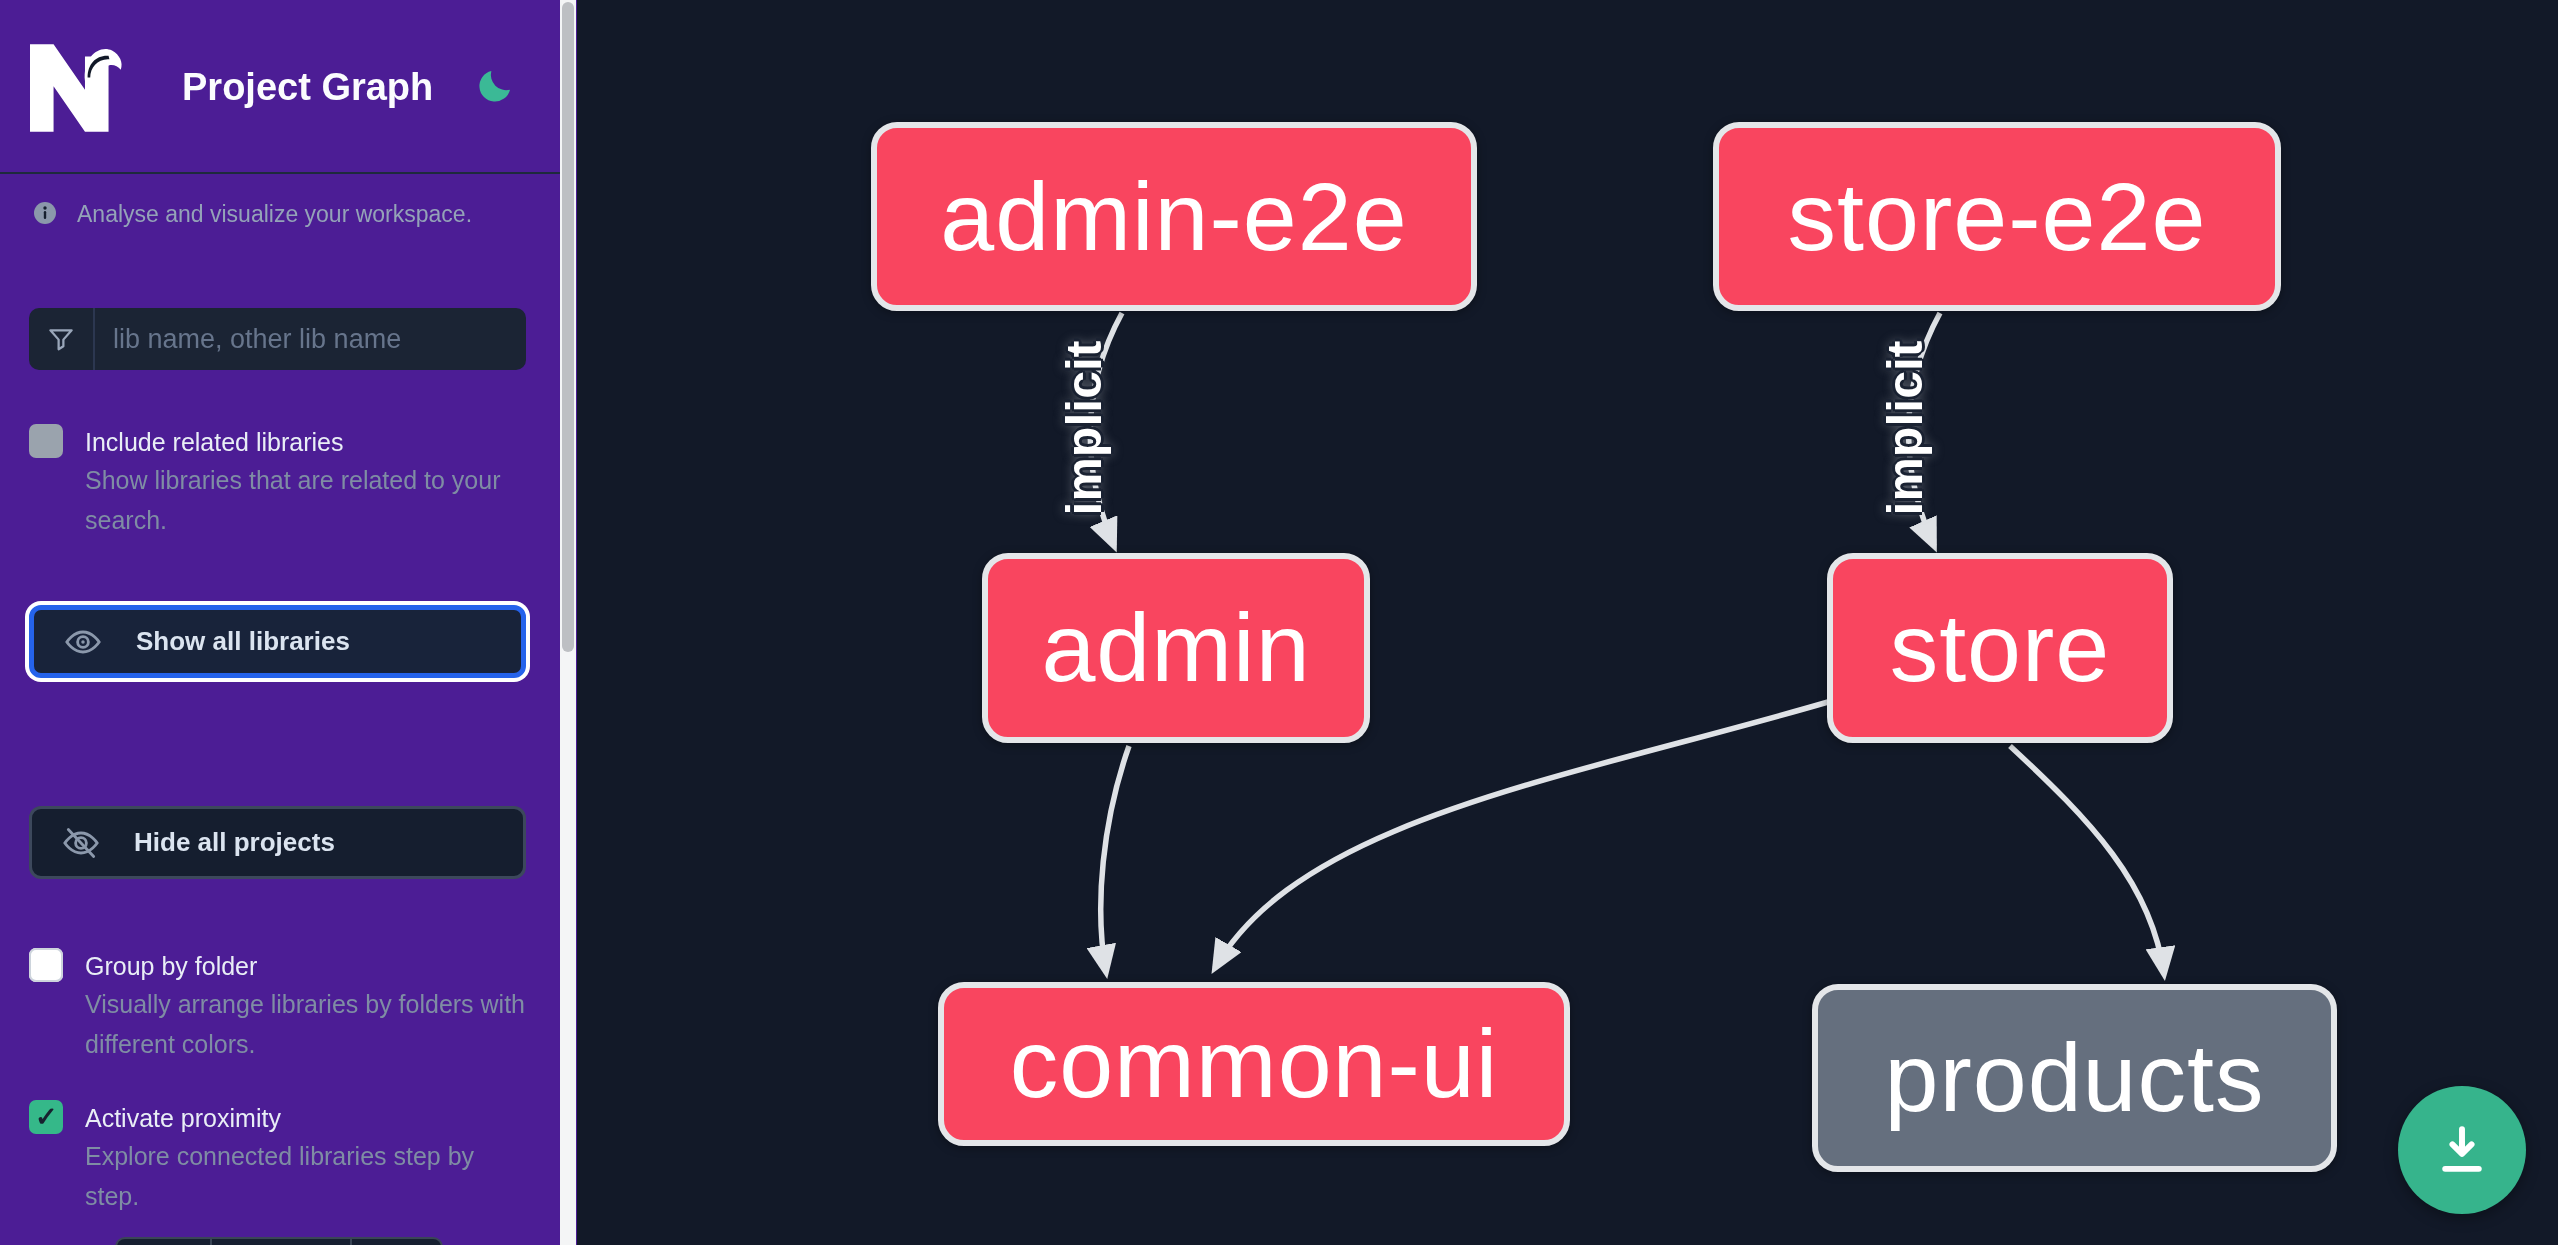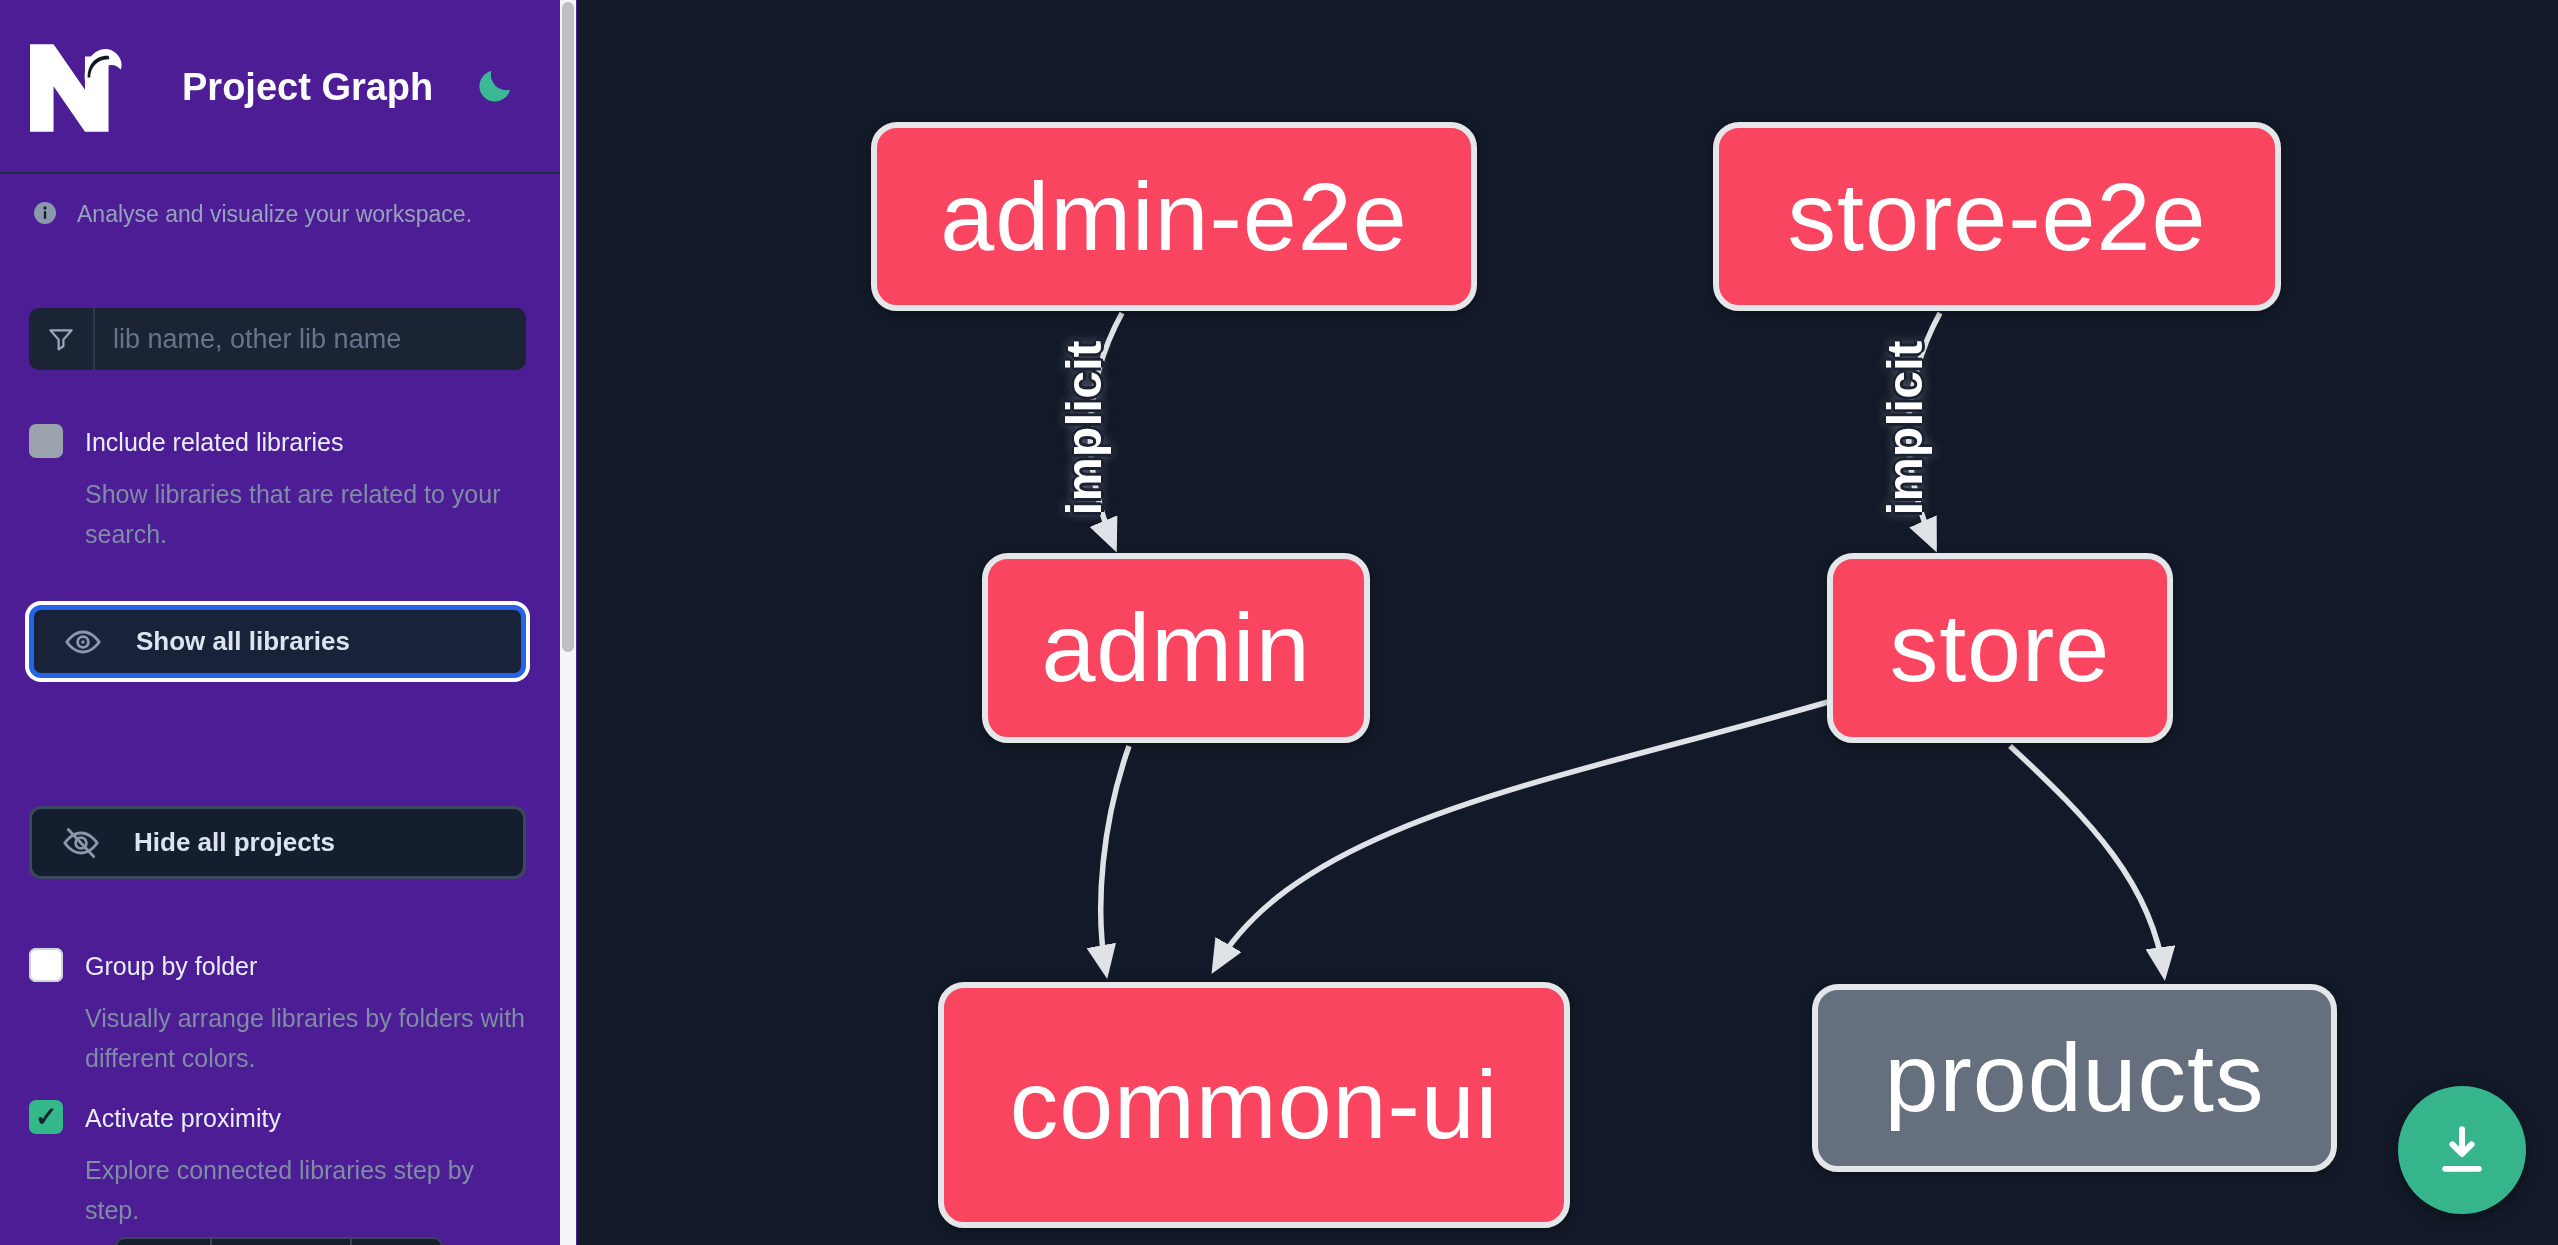--- a/index.html
+++ b/index.html
@@ -14,21 +14,21 @@
 
   .node { position:absolute; display:flex; align-items:center; justify-content:center;
           border:6px solid #e4e6e9; border-radius:26px; color:#ffffff; font-size:97px;
           letter-spacing:1px; cursor:pointer; box-shadow:0 2px 10px rgba(0,0,0,.35); }
   .node.pink { background:#f9455f; }
   .node.gray { background:#656f7e; }
   .n-admin-e2e { left:871px;  top:122px; width:606px; height:189px; }
   .n-store-e2e { left:1713px; top:122px; width:568px; height:189px; }
   .n-admin     { left:982px;  top:553px; width:388px; height:190px; }
   .n-store     { left:1827px; top:553px; width:346px; height:190px; }
-  .n-common-ui { left:938px;  top:982px; width:632px; height:246px; }
+  .n-common-ui { left:938px;  top:982px; width:632px; height:164px; }
   .n-products  { left:1812px; top:984px; width:525px; height:188px; }
 
   .edge-label { position:absolute; transform:translate(-50%,-50%) rotate(-90deg);
     font-size:50px; font-weight:bold; color:#ffffff; white-space:nowrap;
     text-shadow:3px 0 0 #1a2232, -3px 0 0 #1a2232, 0 3px 0 #1a2232, 0 -3px 0 #1a2232,
                 2px 2px 0 #1a2232, -2px -2px 0 #1a2232, 0 0 12px rgba(223,226,230,.55); }
   .el-1 { left:1084px; top:428px; }
   .el-2 { left:1905px; top:428px; }
 
   
@@ -52,21 +52,21 @@
   .opt-row { position:absolute; left:29px; width:500px; display:flex; gap:22px; }
   .o-1 { top:424px; } .o-2 { top:948px; } .o-3 { top:1100px; }
   .checkbox { width:34px; height:34px; border-radius:7px; flex:none; cursor:pointer; position:relative; }
   .checkbox.unchecked-gray  { background:#9aa3ad; }
   .checkbox.unchecked-white { background:#ffffff; box-shadow:inset 0 0 0 2px #cdd4dc; }
   .checkbox.checked-green   { background:#35b889; }
   .checkbox.checked-green::after { content:"\2713"; position:absolute; left:6px; top:1px;
         font-size:27px; font-weight:bold; color:#17212f; }
   .opt-text { width:444px; }
   .opt-label { font-size:25px; font-weight:normal; color:#e9eef6; line-height:36px; }
-  .opt-desc  { font-size:25px; color:#7f8da4; line-height:40px; margin-top:14px; }
+  .opt-desc  { font-size:25px; color:#7f8da4; line-height:40px; margin-top:0; }
 
   .side-btn { position:absolute; left:29px; width:497px; height:73px; border-radius:12px;
       display:flex; align-items:center; gap:34px; padding-left:30px; cursor:pointer;
       background:#151e2f; border:3px solid #3c485c; }
   .side-btn .lbl { font-size:26px; font-weight:bold; color:#dbe4f0; }
   .b-show-all { top:605px; border:5px solid #2563eb; box-shadow:0 0 0 4px #ffffff; background:#18233a; }
   .b-affected { top:705px; border:3px solid #e13e3e; }
   .b-affected .lbl { color:#ef4444; }
   .b-hide     { top:806px; }
 

